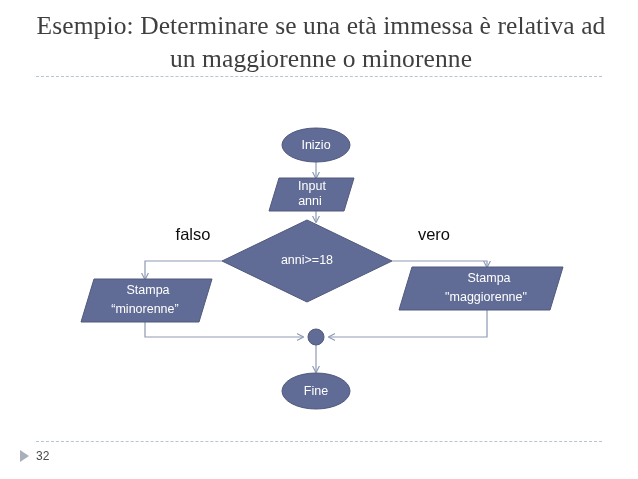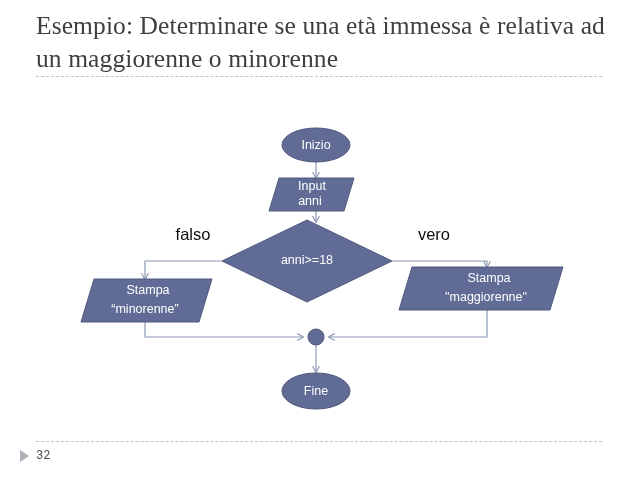--- a/index.html
+++ b/index.html
@@ -20,20 +20,21 @@
     position: absolute;
     left: 36px;
     top: 10px;
     width: 570px;
     font-family: "Liberation Serif", serif;
     font-size: 25.5px;
     line-height: 1.29;
     color: #3f3f3f;
     letter-spacing: 0.1px;
     white-space: pre-wrap;
+    text-align: center;
   }
   #title-divider {
     position: absolute;
     left: 36px;
     top: 76px;
     width: 566px;
     height: 0;
     border-top: 1px dashed #b9c3d4;
   }
 
@@ -62,21 +63,21 @@
     width: 0;
     height: 0;
     border-left: 9px solid #a9b0b8;
     border-top: 6px solid transparent;
     border-bottom: 6px solid transparent;
   }
   #page-number {
     position: absolute;
     left: 36px;
     top: 449px;
-    font-family: Liberation Mono, monospace;
+    font-family: Liberation Sans, sans-serif;
     font-size: 12px;
     color: #4a4a4a;
   }
 
   
   .node-label {
     font-family: "Liberation Sans", sans-serif;
     font-size: 12.5px;
     fill: #ffffff;
     text-anchor: middle;

